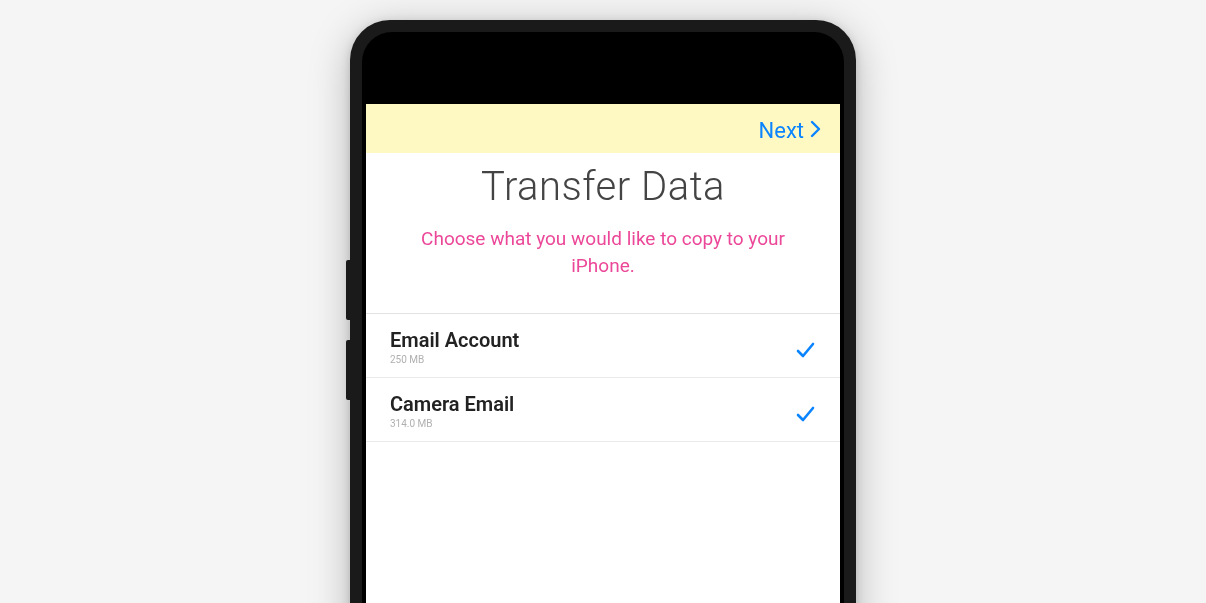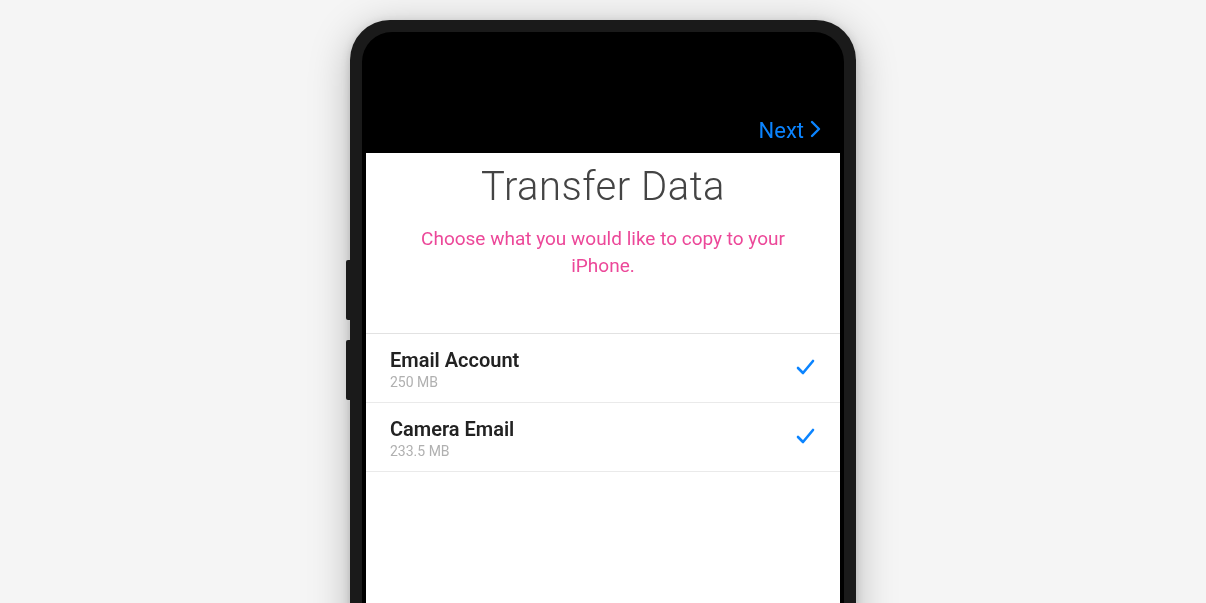--- a/index.html
+++ b/index.html
@@ -90,68 +90,68 @@
     font-size: 15px;
     font-weight: 500;
   }
   .status-bar .time { font-size: 16px; }
   .icon-wifi, .icon-signal, .icon-battery { display: inline-flex; align-items: center; }
   .nav-bar {
     display: flex;
     justify-content: flex-end;
     align-items: center;
     padding: 14px 18px 10px 18px;
-    background: #000000;
+    background: #fef9c3;
   }
   .next-btn {
     color: #0b84ff;
     font-size: 22px;
     font-weight: 400;
     display: inline-flex;
     align-items: center;
     gap: 6px;
     cursor: pointer;
   }
   .header-section {
     text-align: center;
-    padding: 10px 32px 54px 32px;
+    padding: 10px 32px 34px 32px;
     border-bottom: 1px solid #e2e2e2;
   }
   .page-title {
     font-size: 40px;
     font-weight: 300;
     color: #444;
     letter-spacing: 0.5px;
     margin-bottom: 16px;
   }
   .page-subtitle {
     font-size: 19px;
     color: #ec4899;
     line-height: 1.4;
     font-weight: 400;
   }
   .list {
     background: #fff;
   }
   .list-item {
     display: flex;
-    align-items: center;
+    align-items: flex-end;
     justify-content: space-between;
     padding: 14px 24px 12px 24px;
     border-bottom: 1px solid #eaeaea;
     cursor: pointer;
   }
   .item-text { flex: 1; }
   .item-label {
     font-size: 20px;
     font-weight: 600;
     color: #222;
   }
   .item-size {
-    font-size: 14px;
+    font-size: 10px;
     color: #b0b0b0;
     margin-top: 2px;
   }
   .check {
     color: #0b84ff;
     flex-shrink: 0;
   }
 </style>
 </head>
 <body>
@@ -192,21 +192,21 @@
             <svg width="22" height="22" viewBox="0 0 22 22">
                 <path d="M4 12 L9 17 L19 5" stroke="#0b84ff" stroke-width="2.6" fill="none" stroke-linecap="round" stroke-linejoin="round"></path>
               </svg>
           </span>
         </div>
 
 
         <div class="list-item">
           <div class="item-text">
             <div class="item-label">Camera Email</div>
-            <div class="item-size">233.5 MB</div>
+            <div class="item-size">314.0 MB</div>
           </div>
           <span class="check">
             <svg width="22" height="22" viewBox="0 0 22 22">
                 <path d="M4 12 L9 17 L19 5" stroke="#0b84ff" stroke-width="2.6" fill="none" stroke-linecap="round" stroke-linejoin="round"></path>
               </svg>
           </span>
         </div>
 
       </div>
 

